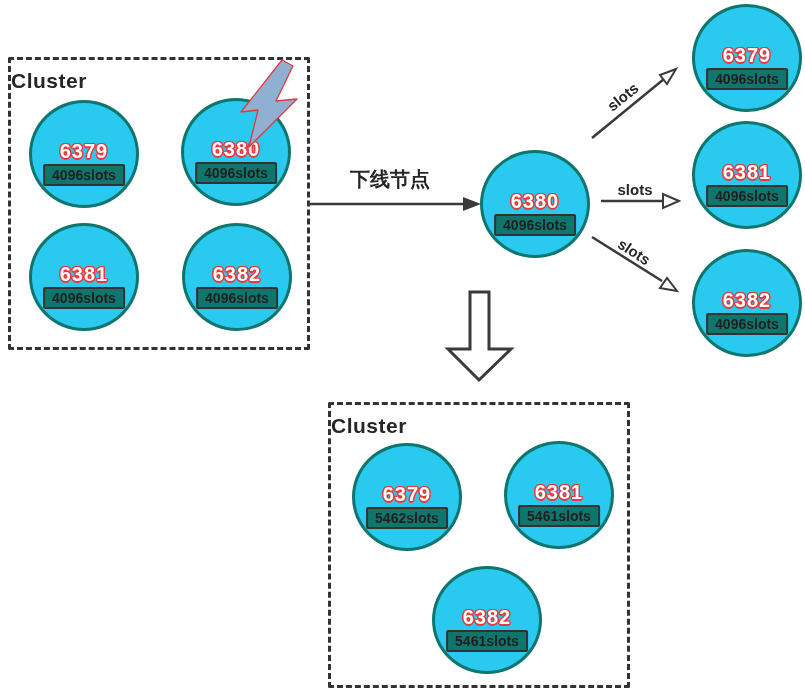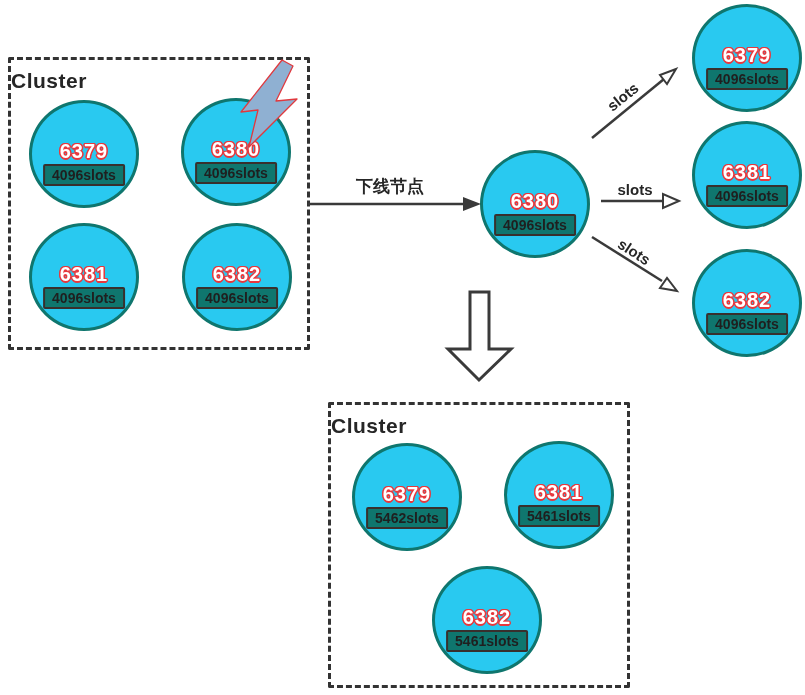--- a/index.html
+++ b/index.html
@@ -48,21 +48,21 @@
   .n6  { left:692px; top:121px; }
   .n7  { left:692px; top:249px; }
   .n8  { left:352px; top:443px; }
   .n9  { left:504px; top:441px; }
   .n10 { left:432px; top:566px; }
   
   .lbl {
     position:absolute; font-weight:bold; color:#262626; z-index:4;
     text-align:center; line-height:18px;
   }
-  .lbl-offline { left:330px; top:178px; width:120px; font-size:17px;text-align:center; }
+  .lbl-offline { left:330px; top:170px; width:120px; font-size:20px;text-align:center; }
   .slots-lbl   { width:50px; font-size:15px; }
   .sl1 { left:598px; top:88px;  transform:rotate(-39deg); }
   .sl2 { left:610px; top:181px; }
   .sl3 { left:609px; top:243px; transform:rotate(33deg); }
   
   .overlay {
     position:absolute; left:0; top:0; width:805px; height:695px;
     z-index:3; pointer-events:none;
   }
 </style>

